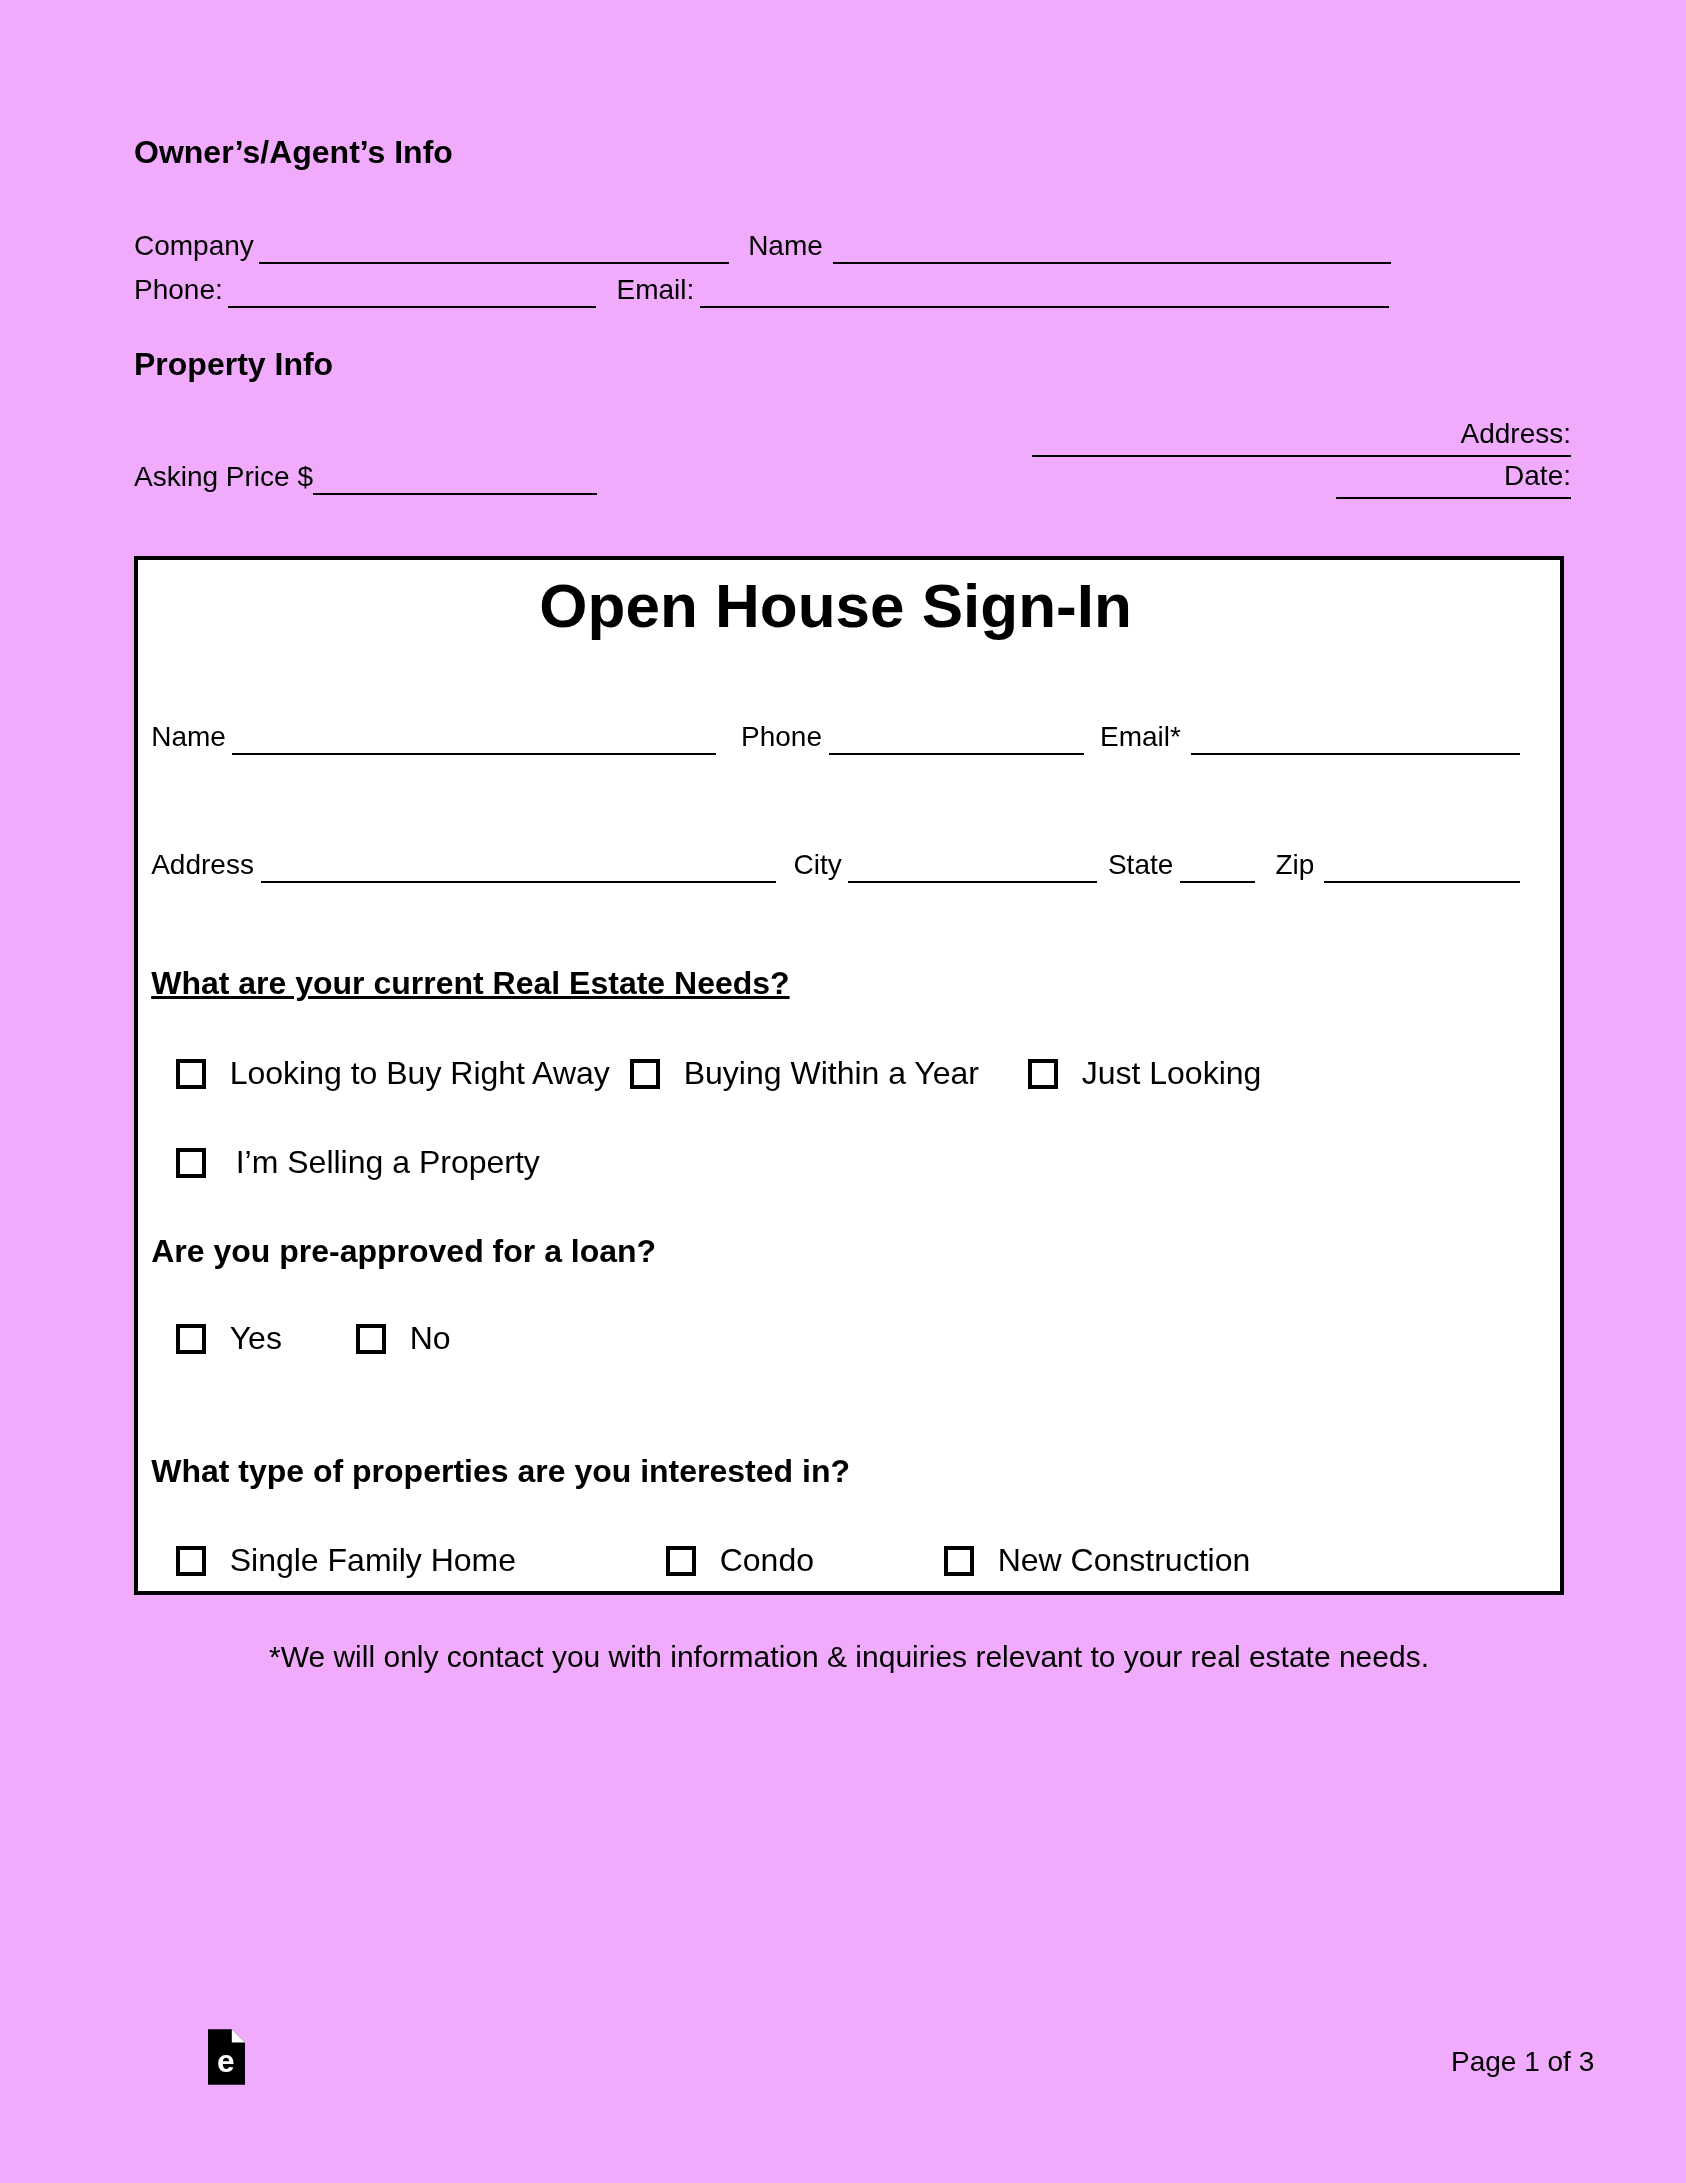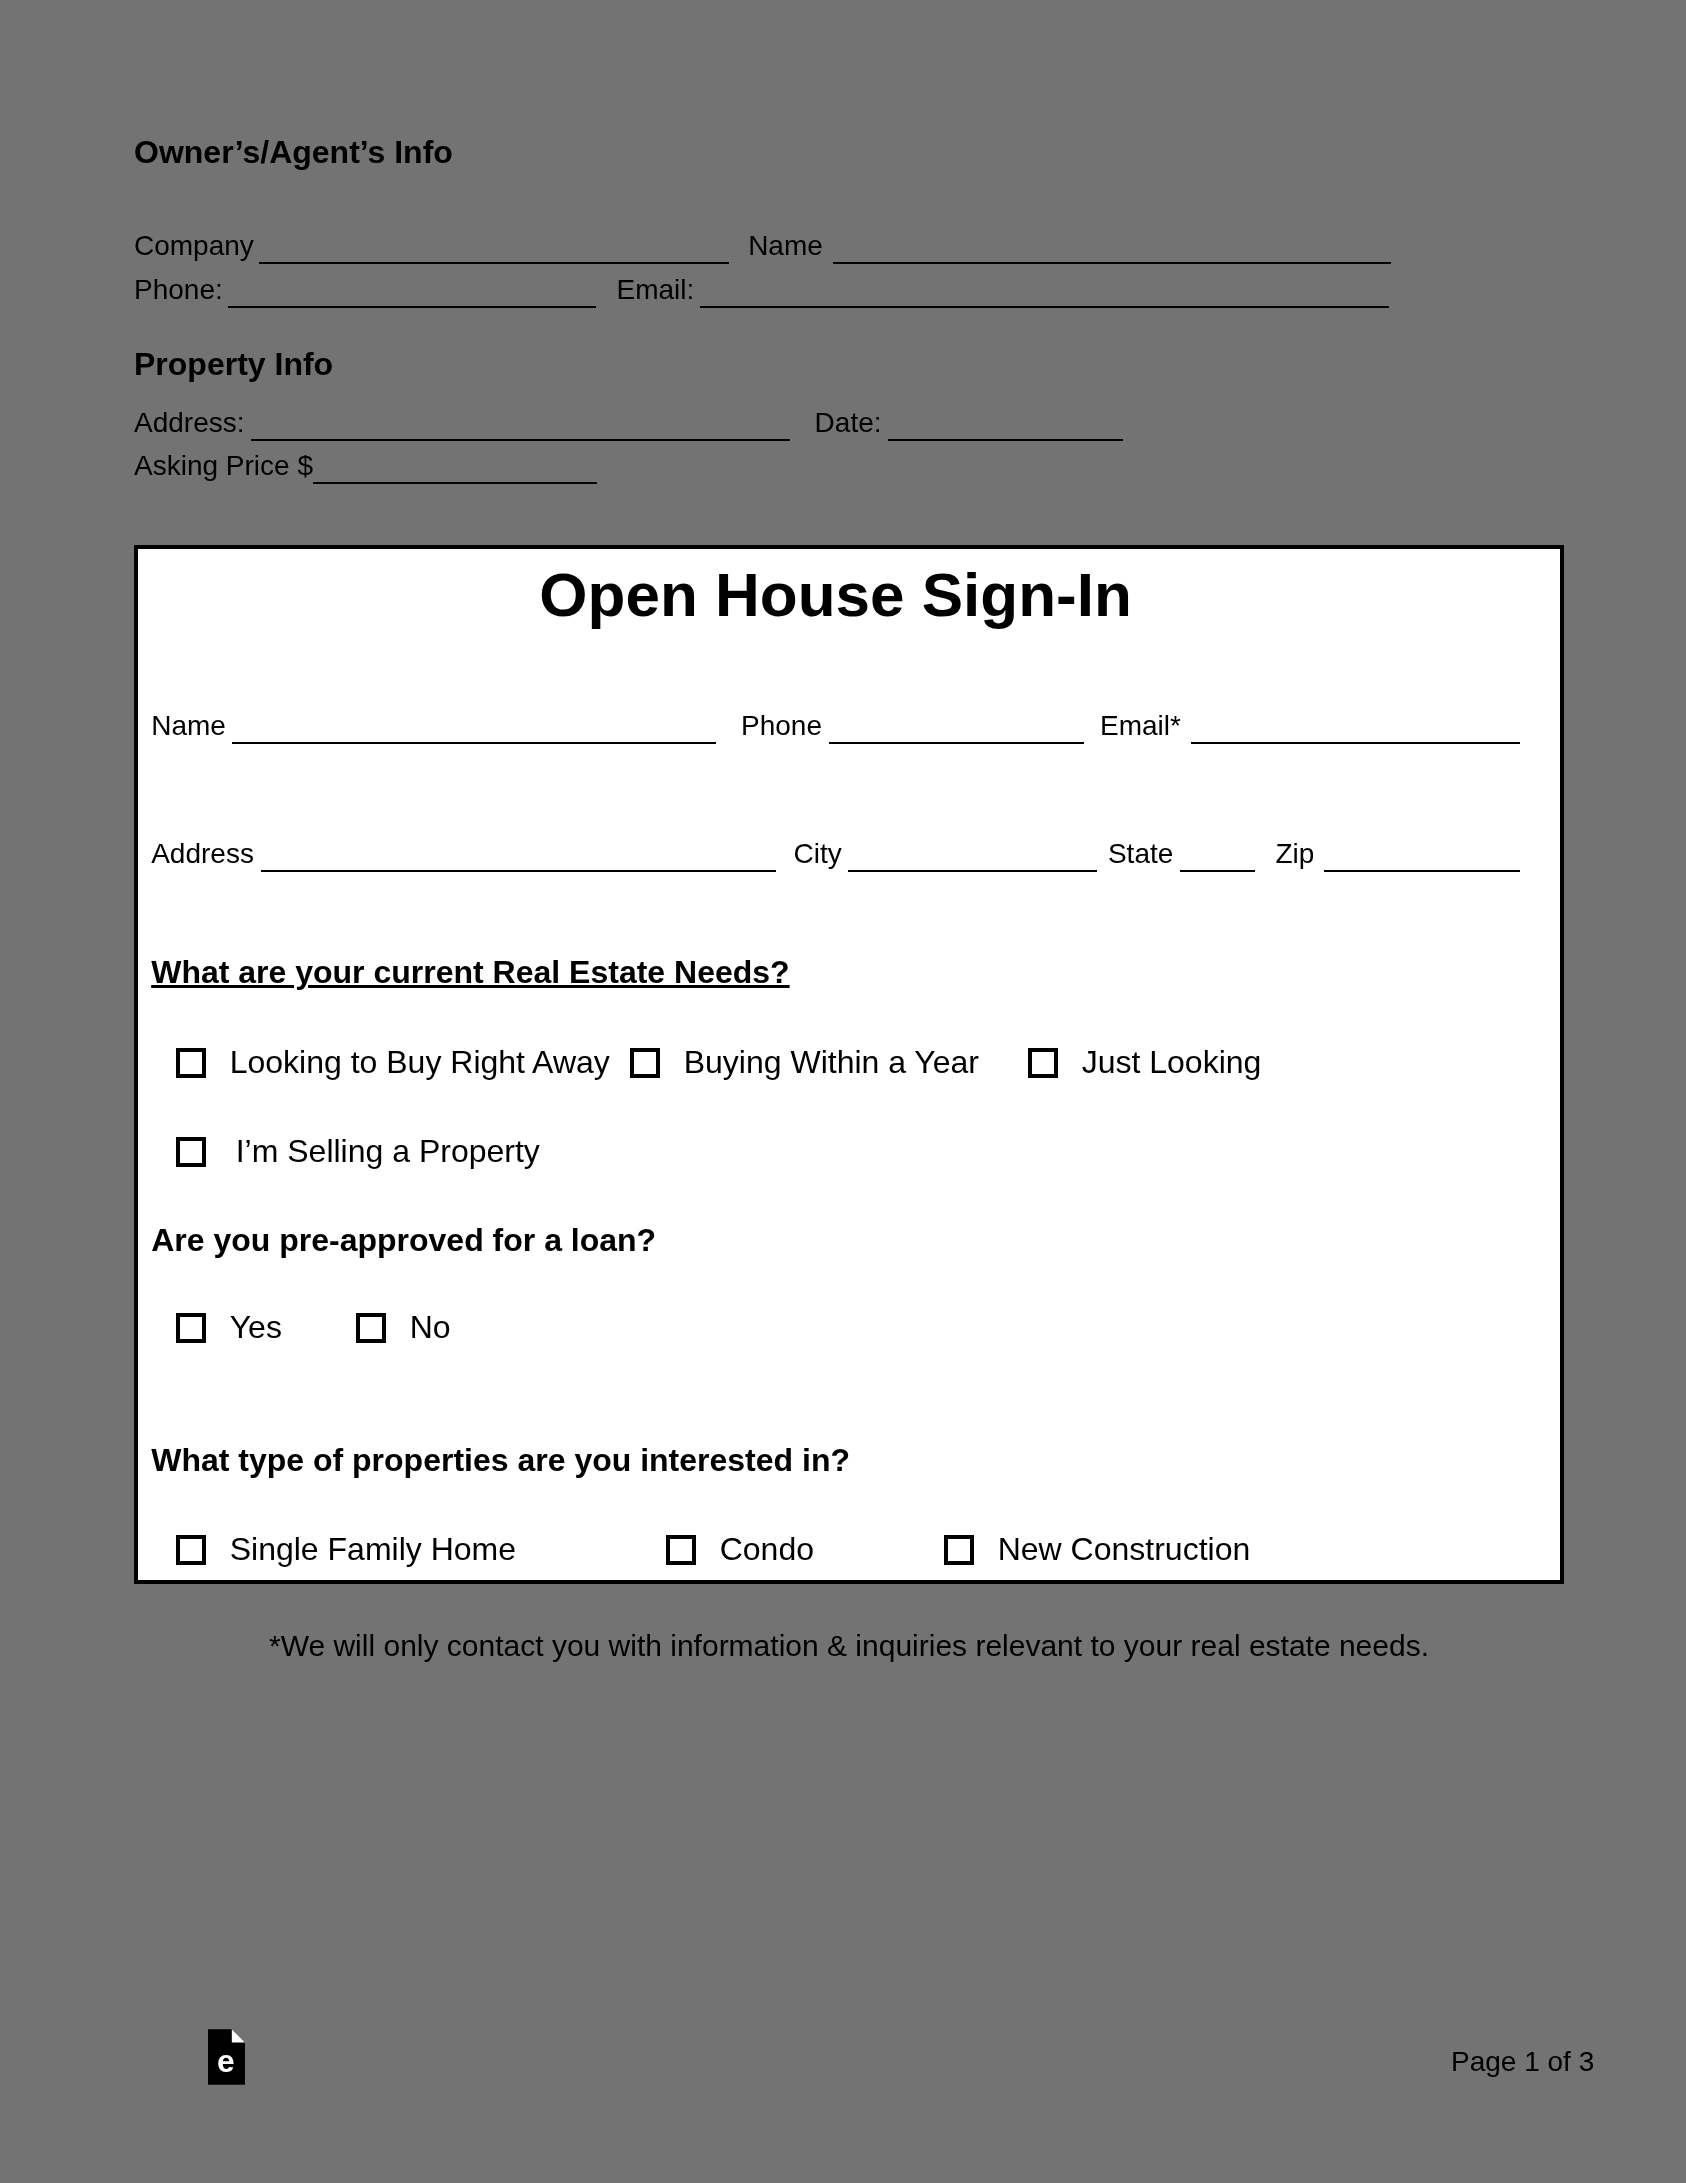--- a/index.html
+++ b/index.html
@@ -1,21 +1,21 @@
 <!DOCTYPE html>
 <html style="font-size:10.6px"><head>
 <meta charset="utf-8">
 <style>
   * { box-sizing: border-box; margin: 0; padding: 0; }
   html, body { background: #ffffff; }
   .page {
     position: relative;
     width: 1687px;
     height: 2183px;
-    background: #737373;
+    background: #f0abfc;
     color: #000000;
     font-family: "Liberation Sans", sans-serif;
     overflow: hidden;
   }
   .content { padding: 134px 0 0 134px; width: 1687px; }
 
   .h-section {
     font-size: 32px;
     font-weight: bold;
     line-height: 37px;
@@ -35,21 +35,21 @@
     height: 5.3px;
     flex: none;
   }
   .fl.grow { flex: 1 1 auto; }
 
   
   .top-rows { width: 1437px; }
   .row-company { margin-top: 56px; }
   .row-phone   { margin-top: 6.6px; }
   .h-property  { margin-top: 38px; }
-  .row-address { margin-top: 21px; }
+  .row-address { margin-top: 32px; flex-direction: column; }
   .row-asking  { margin-top: 6.6px; }
 
   
   .signin-box {
     width: 1430px;
     margin-top: 61px;
     border: 4.6px solid #000;
     padding: 0 40px 12px 13.2px;
     background: #fff;
   }

